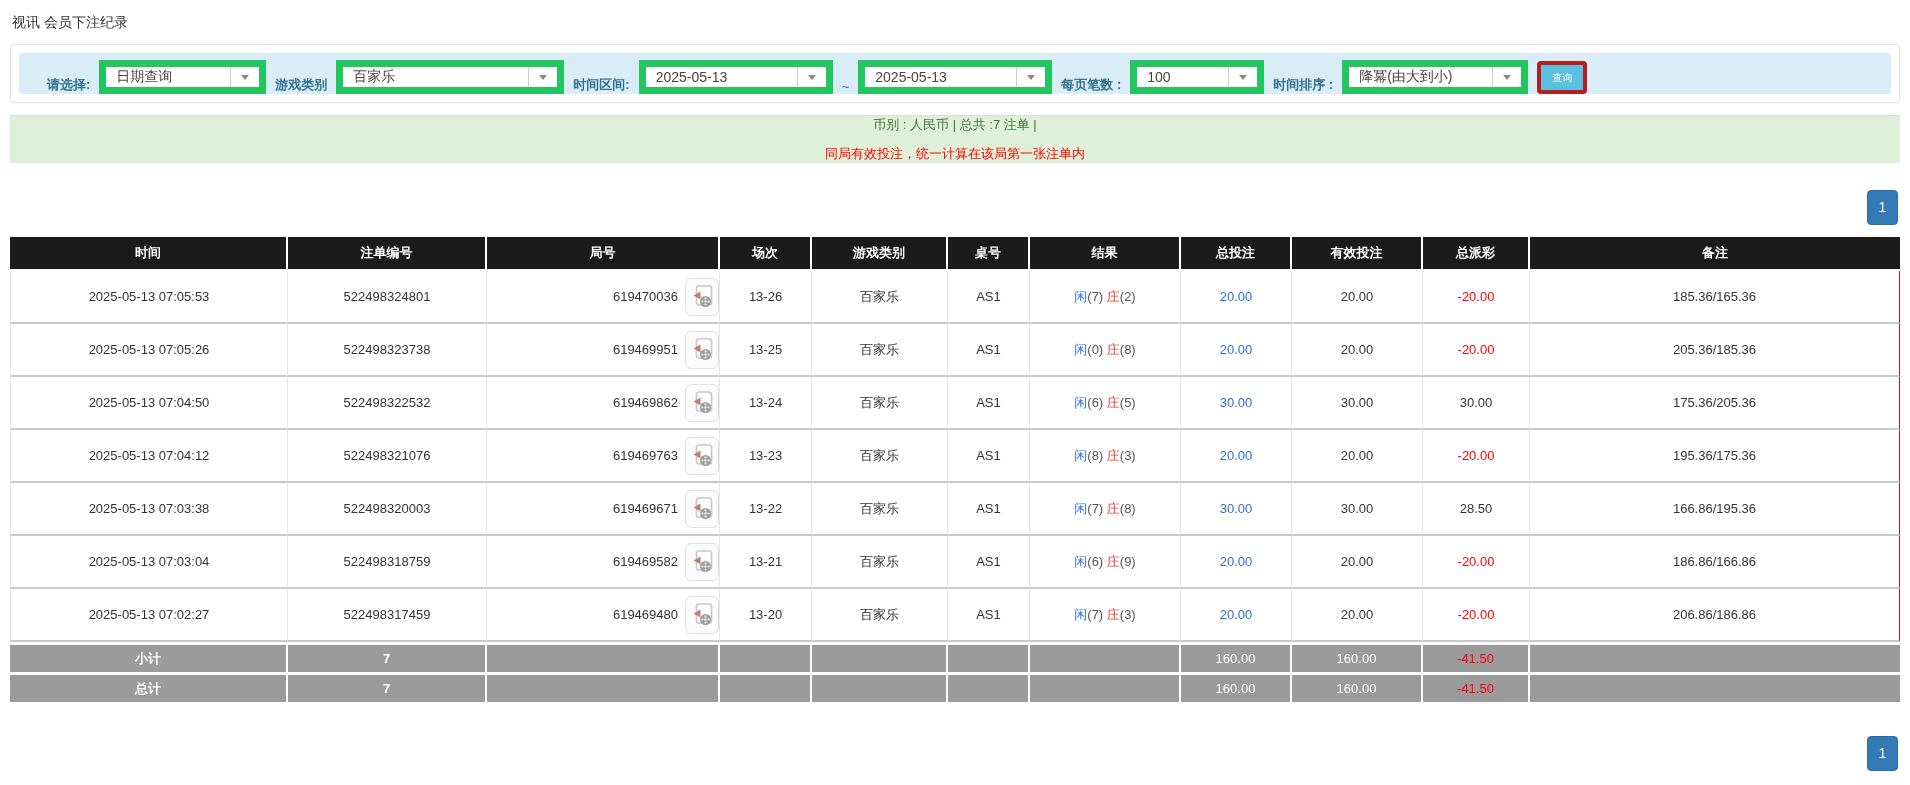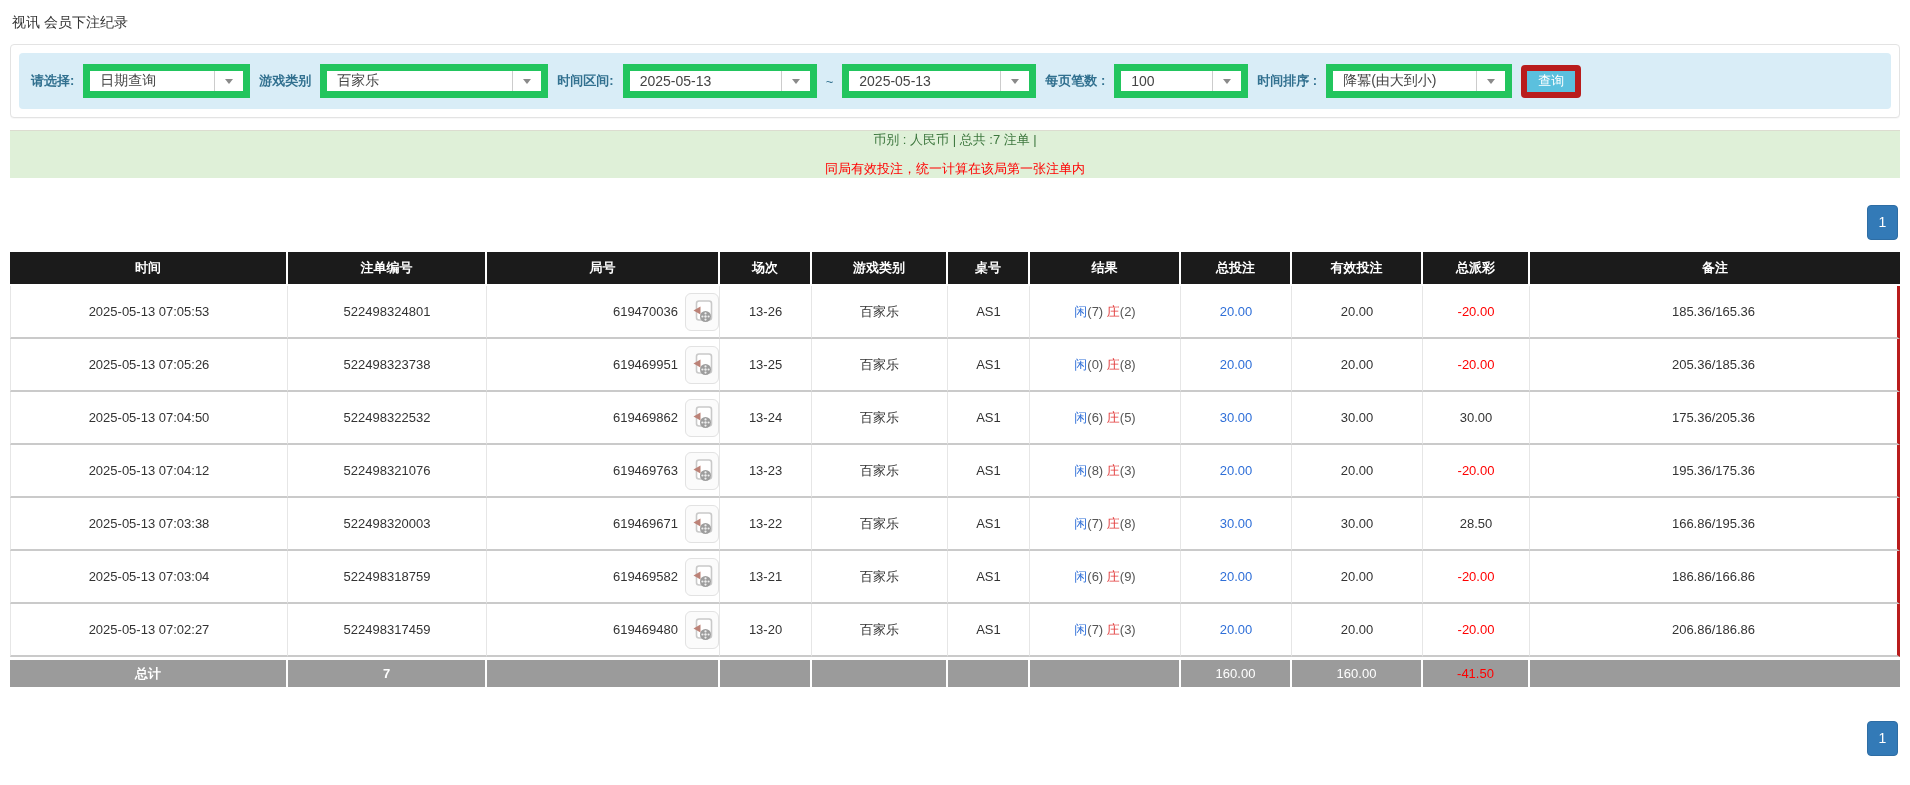--- a/index.html
+++ b/index.html
@@ -5,34 +5,34 @@
   * { box-sizing: border-box; margin: 0; padding: 0; }
   html, body { width: 1910px; height: 785px; overflow: hidden; background: #fff;
     font-family: "Liberation Sans", "DejaVu Sans", sans-serif; }
   body { padding: 0 10px; }
 
   .page-title { font-size: 14px; font-weight: 500; color: #333; margin: 14px 0 12px; padding-left: 2px; }
 
   
   .filter-panel { border: 1px solid #e3e3e3; border-radius: 4px; background: #fff;
     padding: 8px; box-shadow: 0 1px 1px rgba(0,0,0,.03); }
-  .filter-bar { background: #d9edf7; border-radius: 4px; height: 56px; display: flex;
-    align-items: center; padding: 0 12px; gap: 9px; }
+  .filter-bar { background: #d9edf7; border-radius: 4px; height: 41px; display: flex;
+    align-items: flex-end; padding: 0 28px; gap: 9px; }
   .f-label { color: #31708f; font-size: 13px; font-weight: bold; white-space: nowrap; }
   .tilde { color: #31708f; font-size: 13px; }
   .select { display: inline-flex; align-items: stretch; height: 34px; background: #fff;
     border: 7px solid #22c55e; border-radius: 0; cursor: pointer; overflow: hidden; }
   .select .val { display: flex; align-items: center; padding: 0 10px; font-size: 14px;
     color: #444; flex: 1; white-space: nowrap; }
   .select .caret-box { width: 29px; border-left: 1px solid #ccc; display: flex;
     align-items: center; justify-content: center; }
   .caret { width: 0; height: 0; border-left: 4px solid transparent;
     border-right: 4px solid transparent; border-top: 5px solid #8a8a8a; }
-  .btn-search { background: #5bc0de; border: 6px solid #b91c1c; color: #fff;
-    font-size: 13px; padding: 0 11px; height: 33px; border-radius: 4px; cursor: pointer; }
+  .btn-search { background: #5bc0de; border: 4px solid #b91c1c; color: #fff;
+    font-size: 10px; padding: 0 11px; height: 33px; border-radius: 4px; cursor: pointer; }
 
   
   .summary-bar { margin-top: 12px; background: #dff0d8; border-top: 1px solid #dcdcd0;
     height: 48px; display: flex; align-items: center; justify-content: space-between;
     padding: 0 16px; font-size: 13px; flex-direction: column; }
   .summary-left { color: #3c763d; }
   .summary-right { color: #ff0000; }
 
   
   .pager-top { margin-top: 27px; text-align: right; padding-right: 2px; }
@@ -43,21 +43,21 @@
 
   
   table { width: 100%; margin-top: 12px; border-collapse: separate; border-spacing: 0;
     table-layout: fixed; font-size: 13px; color: #333; border-radius: 28px; }
   thead th { background: #1b1b1b; color: #fff; font-weight: bold; height: 34px;
     text-align: center; border-right: 2px solid #fff; border-bottom: 2px solid #fff; }
   thead th:last-child { border-right: none; }
   tbody.data td { background: #fff; height: 53px; text-align: center; vertical-align: middle;
     border-right: 1px solid #e6e6e6; border-bottom: 2px solid #cacaca; }
   tbody.data td:first-child { border-left: 1px solid #e6e6e6; }
-  tbody.data td:last-child { border-right: 3px solid #b91c1c; }
+  tbody.data td:last-child { border-right: 1px solid #b91c1c; }
   .round-cell { display: flex; align-items: center; justify-content: flex-end; gap: 7px; }
   .video-btn { width: 34px; height: 38px; background: #fbfbfb; border: 1px solid #e2e2e2;
     border-radius: 6px; cursor: pointer; display: inline-flex; align-items: center;
     justify-content: center; padding: 0; }
   .blue { color: #2f6fd8; }
   .red { color: #ff0000; }
   .banker { color: #e23b3b; }
   .score { color: #555; }
   tr.summary td { background: #9b9b9b; color: #fff; height: 30px; text-align: center;
     border-right: 2px solid #fff; border-top: 3px solid #fff; }
@@ -383,30 +383,43 @@
       <span class="banker">庄</span><span class="score">(3)</span>
     </td>
     <td class="blue">20.00</td>
     <td>20.00</td>
     <td class="payout red">-20.00</td>
     <td>206.86/186.86</td>
   </tr>
 </tbody>
   <tbody>
     <tr class="summary">
-      <td class="sum-label">总计</td>
+      <td class="sum-label">小计</td>
       <td class="sum-label">7</td>
       <td></td>
         <td></td>
         <td></td>
       <td></td>
         <td></td>
       <td>160.00</td>
       <td>160.00</td>
       <td class="payout red">-41.50</td>
       <td></td>
     </tr>
+    <tr class="summary">
+      <td class="sum-label">总计</td>
+      <td class="sum-label">7</td>
+      <td></td>
+        <td></td>
+        <td></td>
+      <td></td>
+        <td></td>
+      <td>160.00</td>
+      <td>160.00</td>
+      <td class="payout red">-41.50</td>
+      <td></td>
+    </tr>
   </tbody>
 </table>
 
 <div class="pager-bottom">
   <span class="page-btn">1</span>
 </div>
 
 </body></html>

